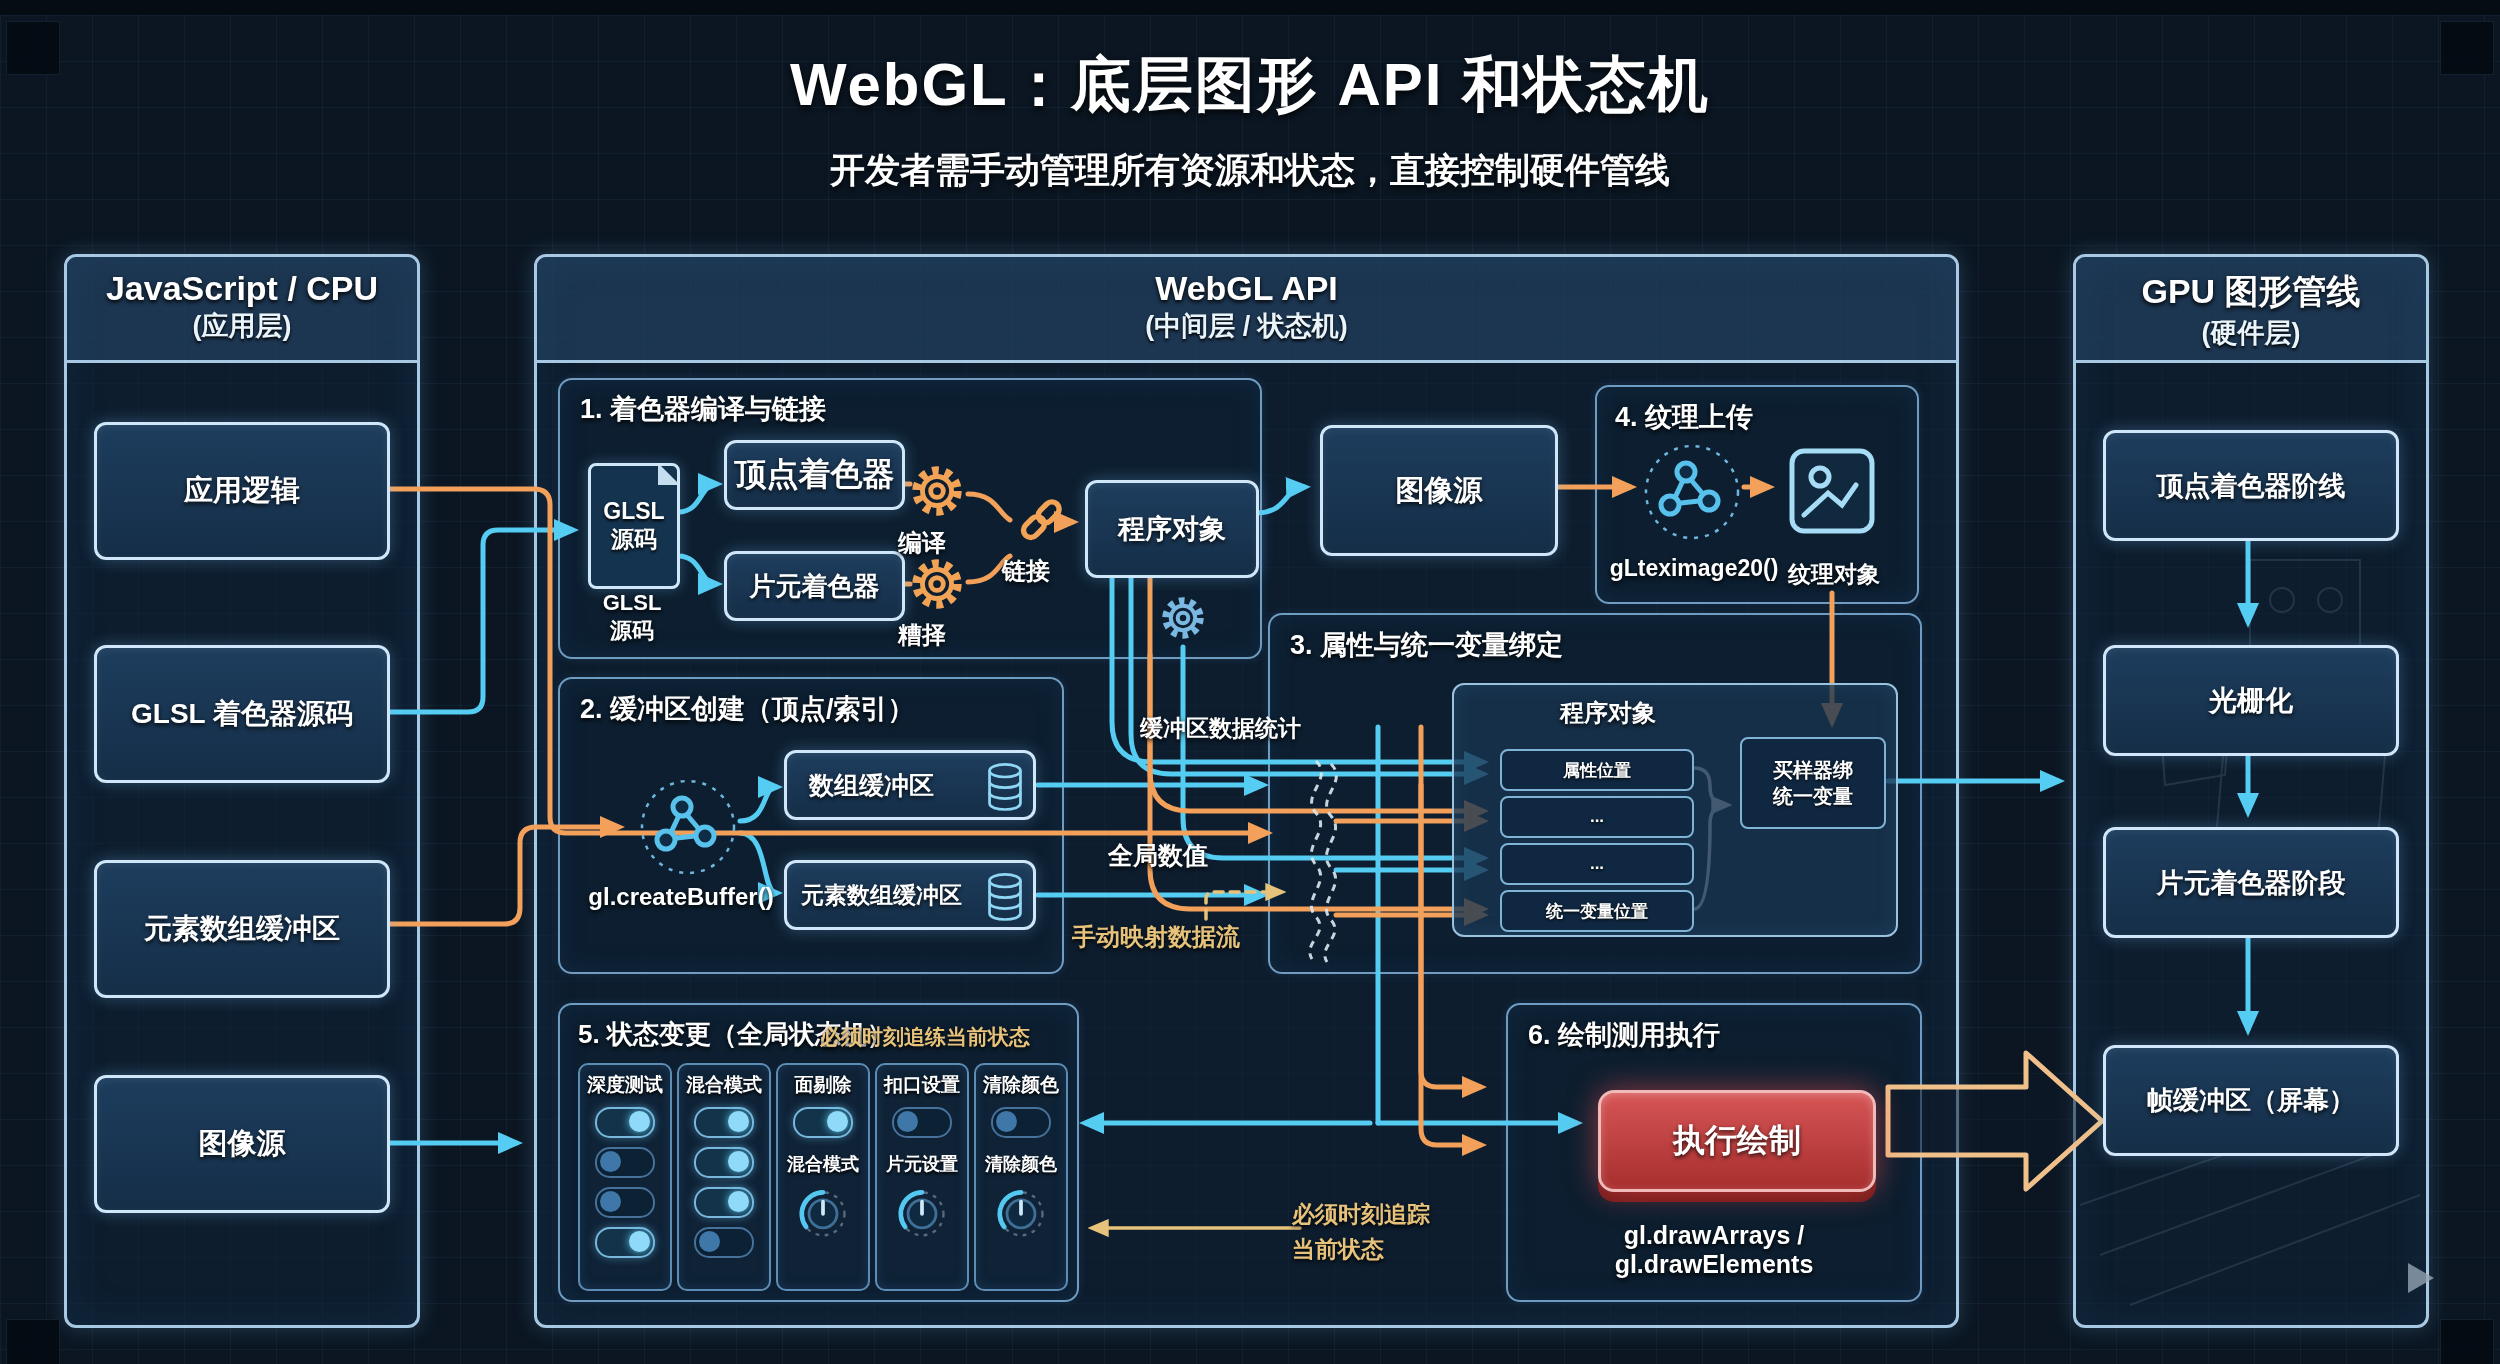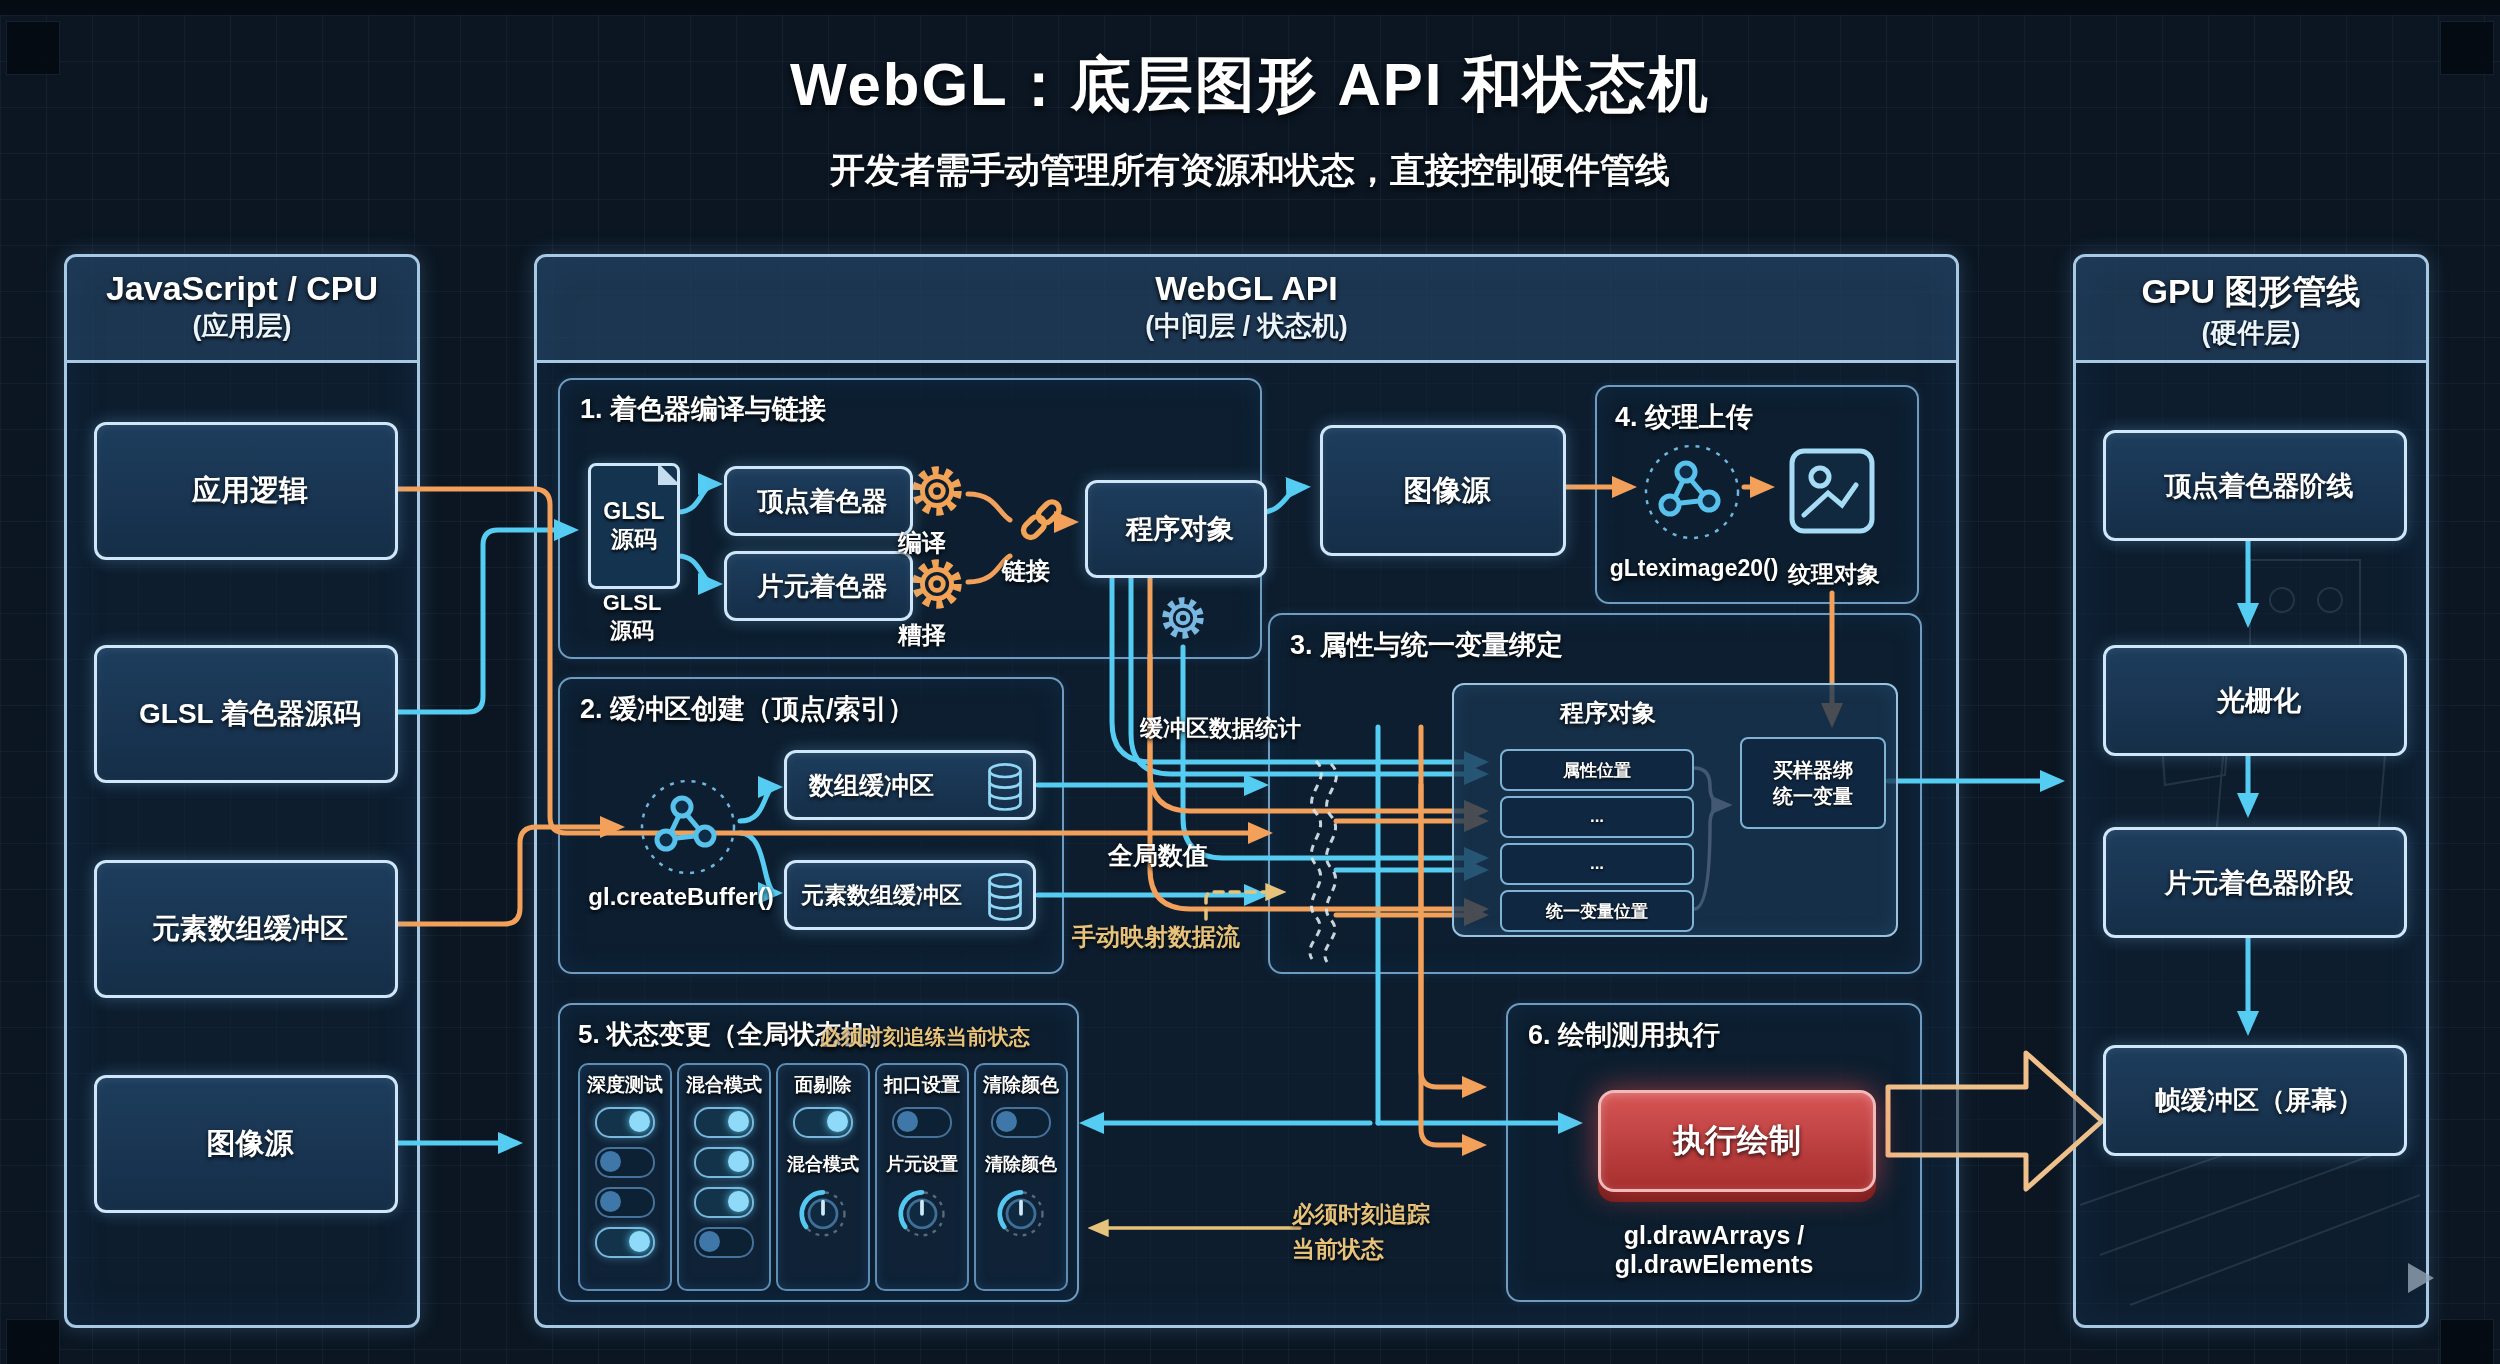--- a/index.html
+++ b/index.html
@@ -21,21 +21,21 @@
     box-shadow:0 0 20px rgba(120,180,230,.25), inset 0 0 40px rgba(40,90,140,.18);}
   .panel-header{position:absolute;left:0;top:0;width:100%;height:106px;
     border-bottom:3px solid #a8c9e4;background:rgba(46,84,122,.45);
     border-radius:9px 9px 0 0;text-align:center;box-sizing:border-box;padding-top:12px;}
   .p-title{font-size:34px;font-weight:bold;text-shadow:0 2px 4px #000;}
   .p-sub{font-size:27px;font-weight:bold;color:#eaf4fb;text-shadow:0 2px 3px #000;}
   .node{position:absolute;background:linear-gradient(180deg,#1d3d5d,#152e48);
     border:3px solid #cfe7f8;border-radius:12px;display:flex;align-items:center;
     justify-content:center;font-weight:bold;color:#fff;z-index:10;
     text-shadow:0 2px 4px rgba(0,0,0,.85);
-    box-shadow:0 0 16px rgba(130,200,255,.30), inset 0 2px 8px rgba(255,255,255,.07);padding-left:8px;}
+    box-shadow:0 0 16px rgba(130,200,255,.30), inset 0 2px 8px rgba(255,255,255,.07);}
   .section{position:absolute;border:2.5px solid #6f9cc0;border-radius:14px;
     background:rgba(13,30,48,.62);z-index:4;
     box-shadow:inset 0 0 26px rgba(30,70,110,.28), 0 0 10px rgba(80,140,200,.15);}
   .sec-title{position:absolute;font-size:27px;font-weight:bold;z-index:12;
     text-shadow:0 2px 4px #000;white-space:nowrap;}
   .lbl{position:absolute;z-index:12;font-weight:bold;text-shadow:0 2px 4px #000;}
   .gold{color:#e7c27a;}
   svg.layer{position:absolute;left:0;top:0;z-index:6;}
   .icon-abs{position:absolute;z-index:9;}
   .file-icon{position:absolute;z-index:10;background:#14334f;border:3px solid #cfe7f8;
@@ -138,21 +138,21 @@
   <div class="sec-title" style="left:1528px;top:1002px">6. 绘制测用执行</div>
 
   <div class="file-icon" style="left:588px;top:448px;width:86px;height:120px">
     <span>GLSL</span>
     <span>源码</span>
   </div>
   <div class="caption" style="left:572px;top:574px;width:120px;font-size:22px;line-height:1.25">
     <div>GLSL</div>
     <div>源码</div>
   </div>
-  <div class="node" style="left:724px;top:451px;width:175px;height:64px;font-size:26px">顶点着色器</div>
+  <div class="node" style="left:724px;top:425px;width:175px;height:64px;font-size:32px">顶点着色器</div>
   <div class="node" style="left:724px;top:536px;width:175px;height:64px;font-size:26px">片元着色器</div>
   <div class="icon-abs" style="left:906px;top:445px">
     <svg viewBox="0 0 64 64" width="62" height="62">
         <circle cx="32" cy="32" r="20" fill="none" stroke="#f2a355" stroke-width="11" stroke-dasharray="6.5 6.2"></circle>
         <circle cx="32" cy="32" r="15" fill="none" stroke="#f2a355" stroke-width="5"></circle>
         <circle cx="32" cy="32" r="6.5" fill="none" stroke="#f2a355" stroke-width="5"></circle>
       </svg>
   </div>
   <div class="lbl" style="left:898px;top:512px;width:80px;font-size:24px">编译</div>
   <div class="icon-abs" style="left:906px;top:538px">

